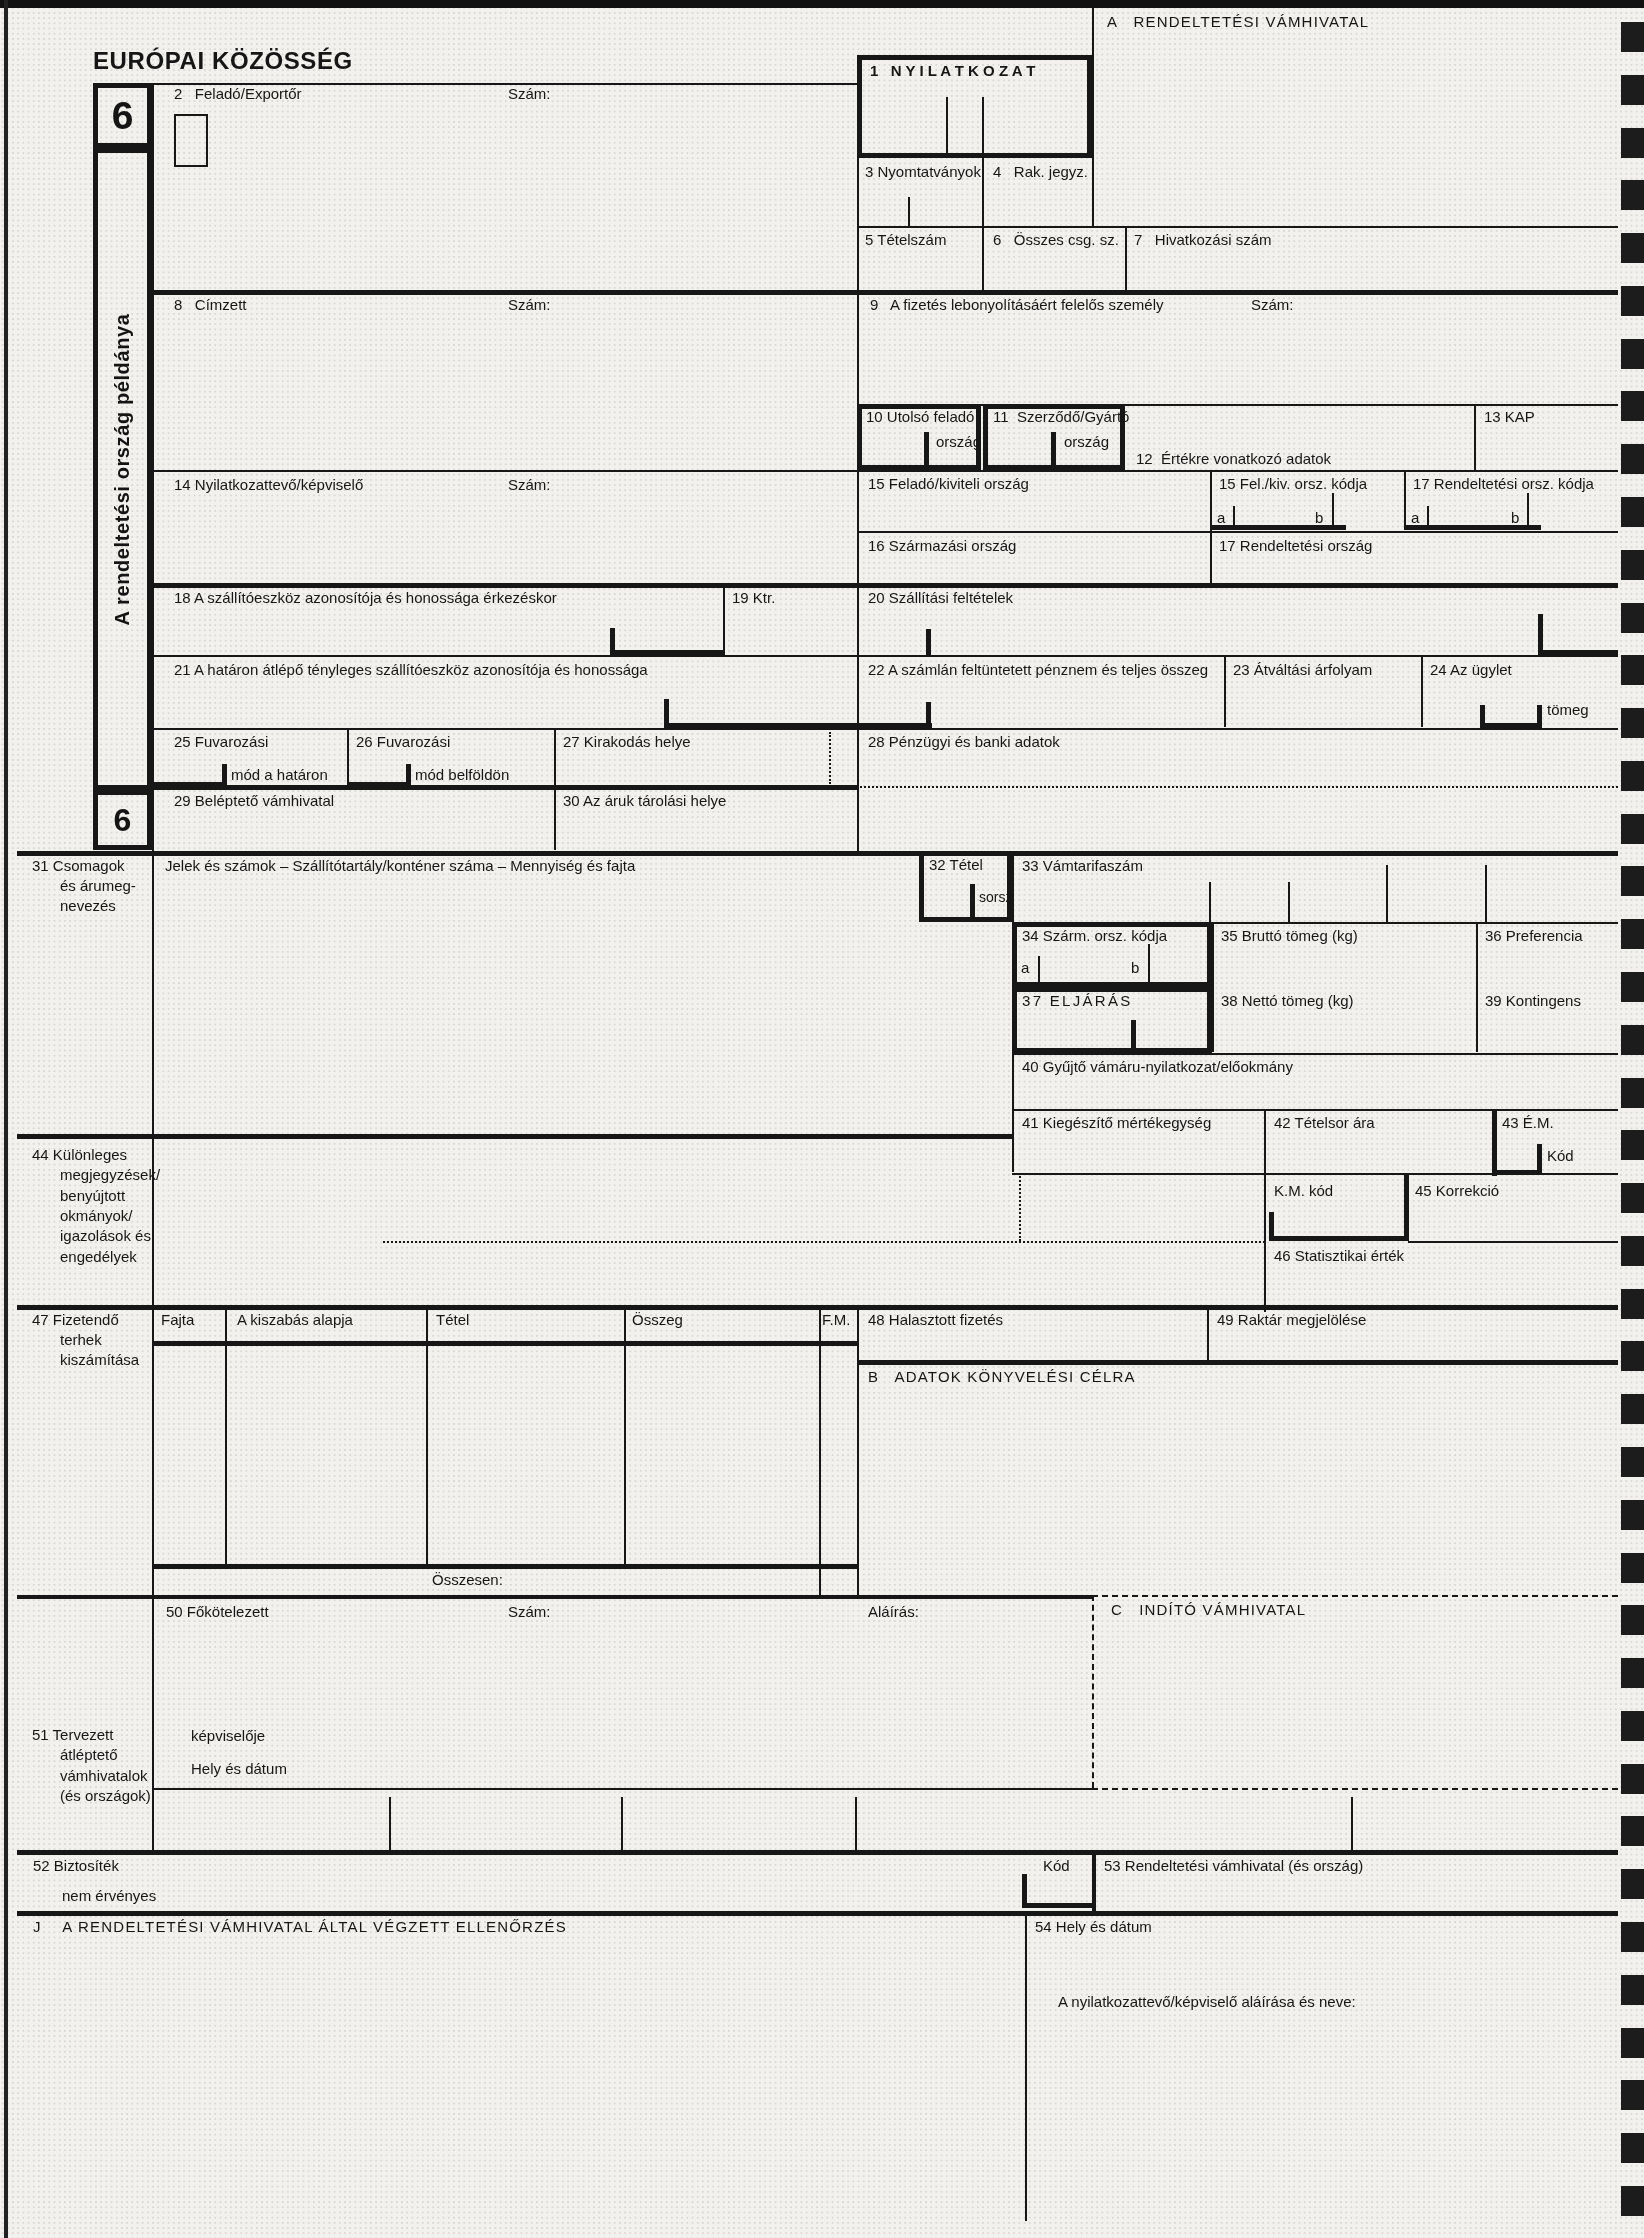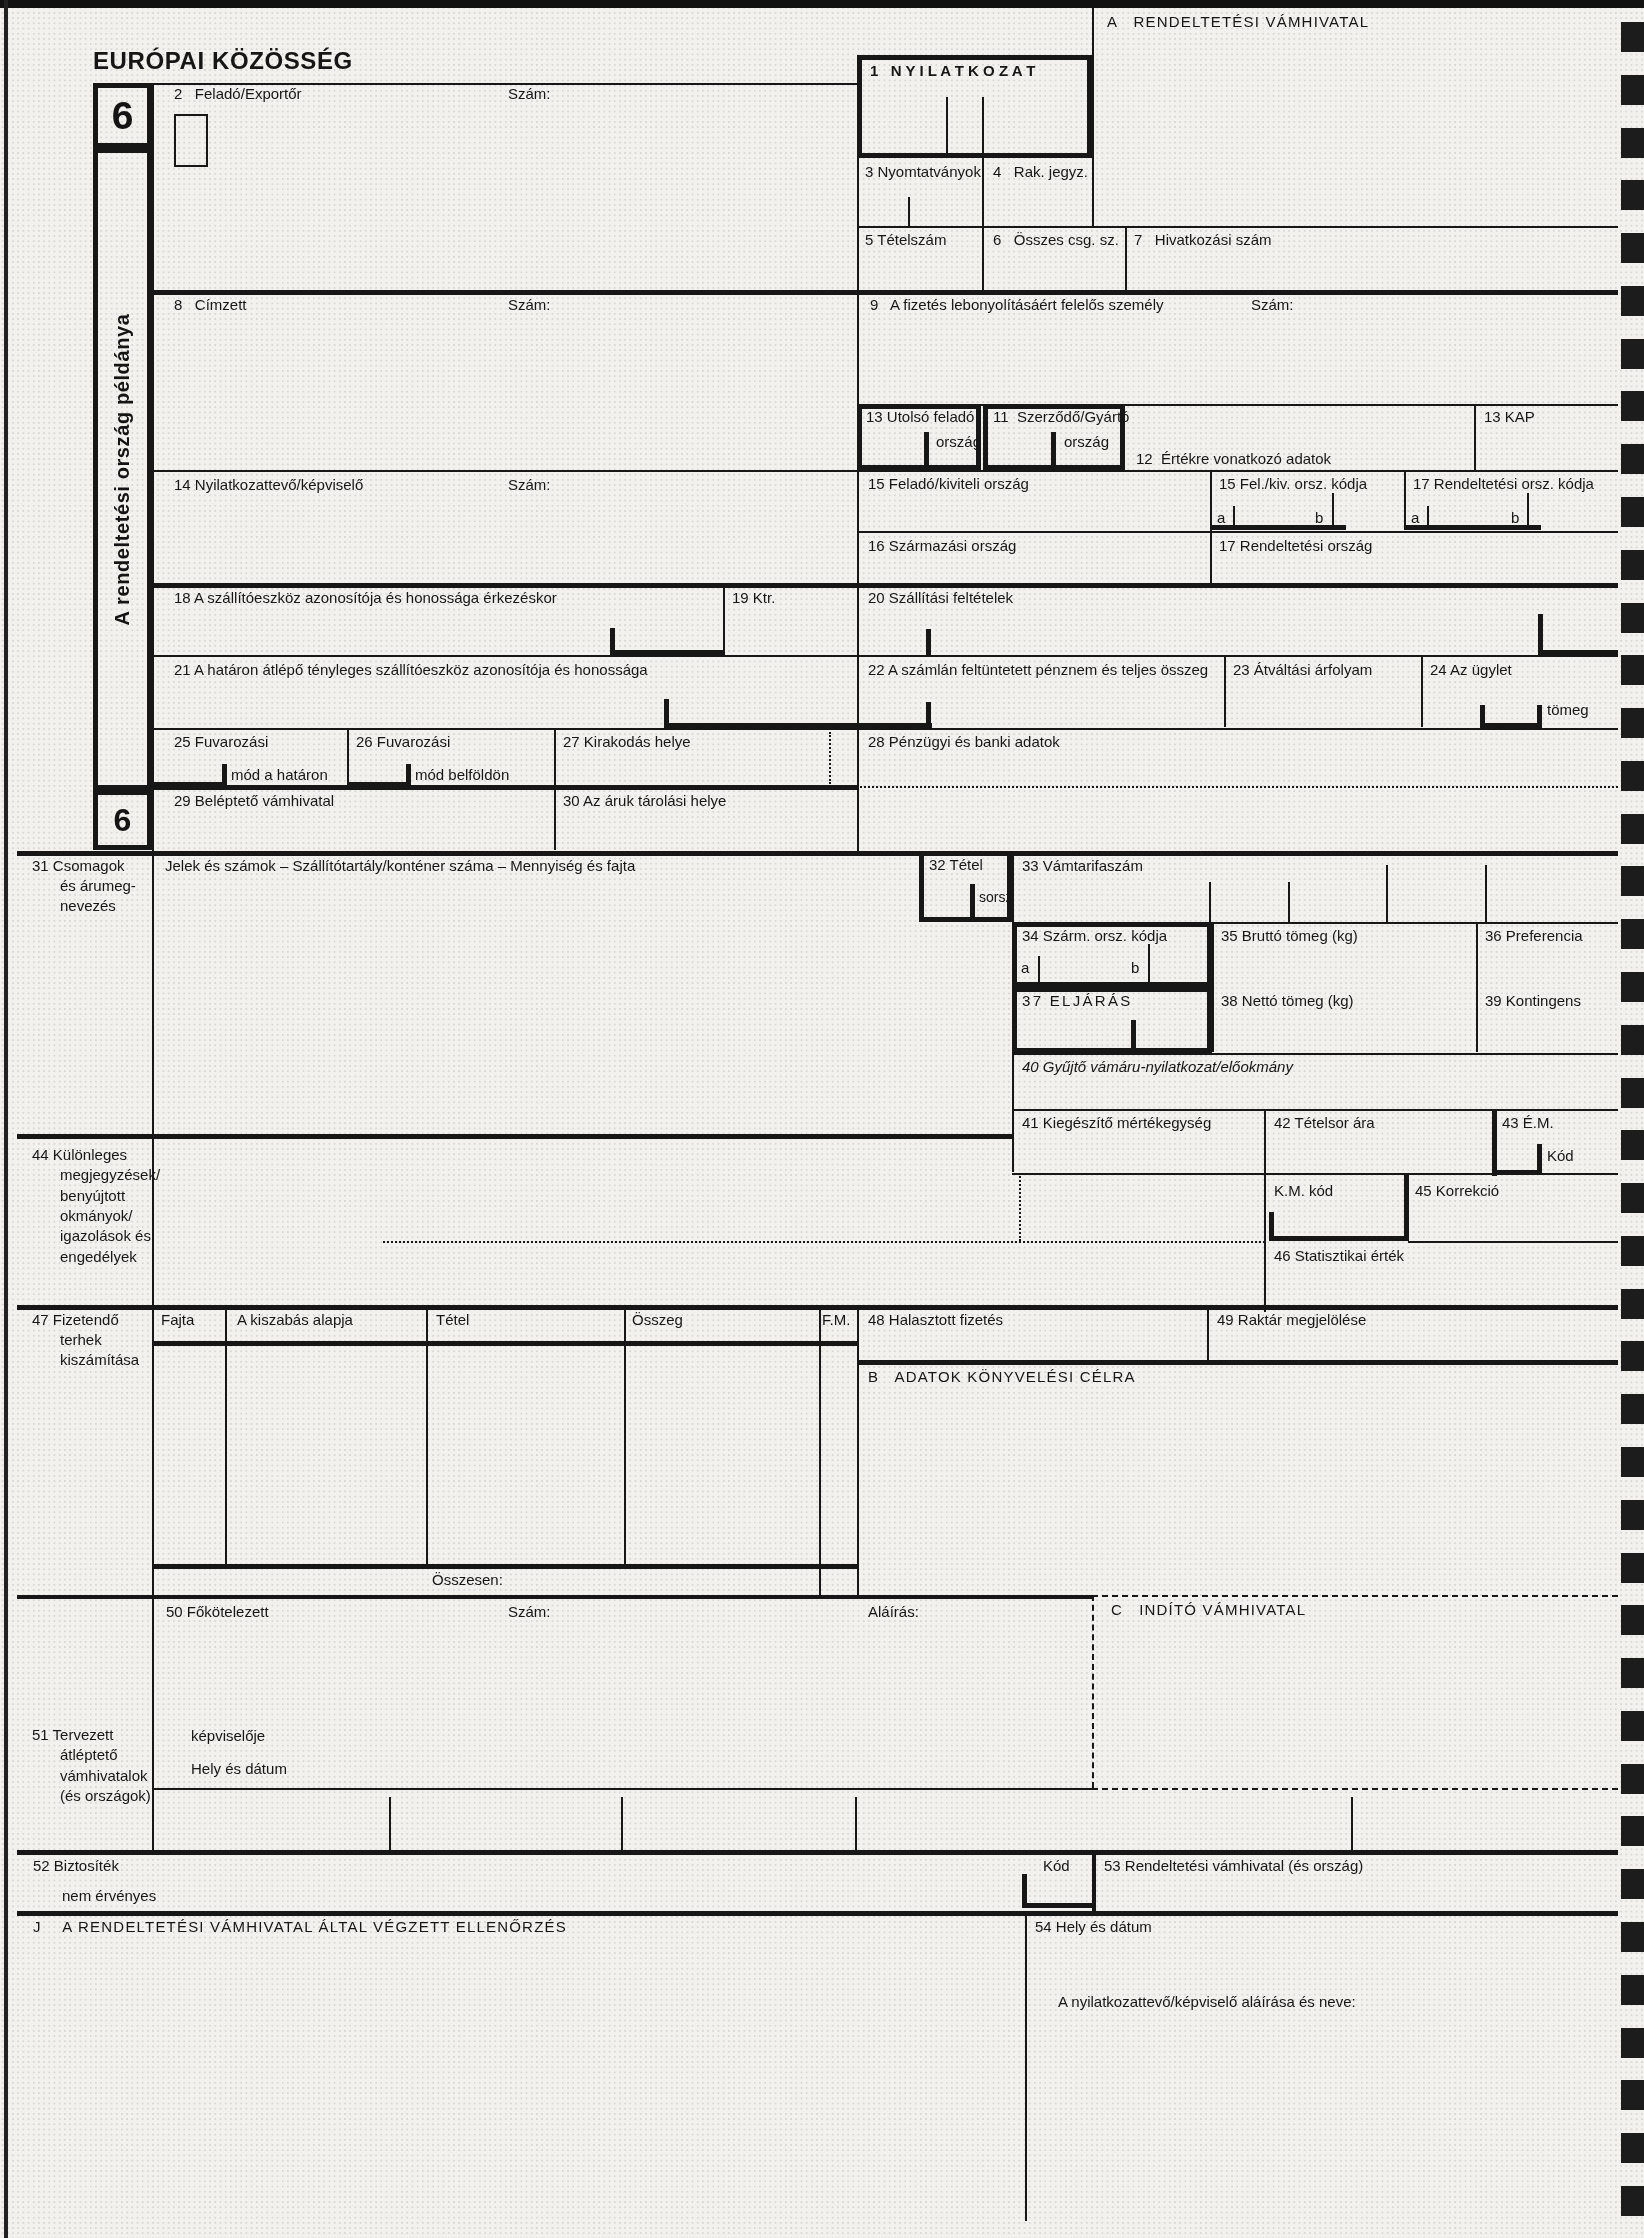--- a/index.html
+++ b/index.html
@@ -127,21 +127,21 @@
   <div class="v" style="left:1125px;top:226px;height:64px;"></div>
 
   <div class="h k" style="left:152px;top:290px;width:1466px;"></div>
   <div class="lbl" style="left:174px;top:297px;">8   Címzett</div>
   <div class="lbl" style="left:508px;top:297px;">Szám:</div>
   <div class="lbl" style="left:870px;top:297px;">9   A fizetés lebonyolításáért felelős személy</div>
   <div class="lbl" style="left:1251px;top:297px;">Szám:</div>
 
   <div class="h" style="left:857px;top:404px;width:761px;"></div>
   <div class="bx" style="left:857px;top:404px;width:124px;height:66px;"></div>
-  <div class="lbl" style="left:866px;top:409px;">13 Utolsó feladó</div>
+  <div class="lbl" style="left:866px;top:409px;">10 Utolsó feladó</div>
   <div class="v k" style="left:924px;top:432px;height:38px;"></div>
   <div class="lbl" style="left:936px;top:434px;">ország</div>
   <div class="bx" style="left:983px;top:404px;width:142px;height:66px;"></div>
   <div class="lbl" style="left:993px;top:409px;">11  Szerződő/Gyártó</div>
   <div class="v k" style="left:1051px;top:432px;height:38px;"></div>
   <div class="lbl" style="left:1064px;top:434px;">ország</div>
   <div class="lbl" style="left:1136px;top:409px;margin-top:42px;">12  Értékre vonatkozó adatok</div>
   <div class="v" style="left:1474px;top:404px;height:66px;"></div>
   <div class="lbl" style="left:1484px;top:409px;">13 KAP</div>
   <div class="h" style="left:152px;top:470px;width:1466px;"></div>
@@ -241,21 +241,21 @@
   <div class="lbl" style="left:1221px;top:928px;">35 Bruttó tömeg (kg)</div>
   <div class="v" style="left:1476px;top:922px;height:130px;"></div>
   <div class="lbl" style="left:1485px;top:928px;">36 Preferencia</div>
   <div class="bx" style="left:1012px;top:987px;width:200px;height:66px;"></div>
   <div class="lbl proc" style="left:1022px;top:993px;">37 ELJÁRÁS</div>
   <div class="v k" style="left:1131px;top:1020px;height:33px;"></div>
   <div class="lbl" style="left:1221px;top:993px;">38 Nettó tömeg (kg)</div>
   <div class="lbl" style="left:1485px;top:993px;">39 Kontingens</div>
   <div class="h" style="left:1012px;top:1053px;width:606px;"></div>
 
-  <div class="lbl" style="left:1022px;top:1059px;font-style:italic;">40 Gyűjtő vámáru-nyilatkozat/előokmány</div>
+  <div class="lbl" style="left:1022px;top:1059px;">40 Gyűjtő vámáru-nyilatkozat/előokmány</div>
   <div class="h" style="left:1012px;top:1109px;width:606px;"></div>
   <div class="v" style="left:1012px;top:851px;height:321px;"></div>
 
   <div class="lbl" style="left:1022px;top:1115px;">41 Kiegészítő mértékegység</div>
   <div class="v" style="left:1264px;top:1109px;height:203px;"></div>
   <div class="lbl" style="left:1274px;top:1115px;">42 Tételsor ára</div>
   <div class="v k" style="left:1492px;top:1109px;height:67px;"></div>
   <div class="lbl" style="left:1502px;top:1115px;">43 É.M.</div>
   <div class="v k" style="left:1537px;top:1144px;height:30px;"></div>
   <div class="lbl" style="left:1547px;top:1148px;">Kód</div>

